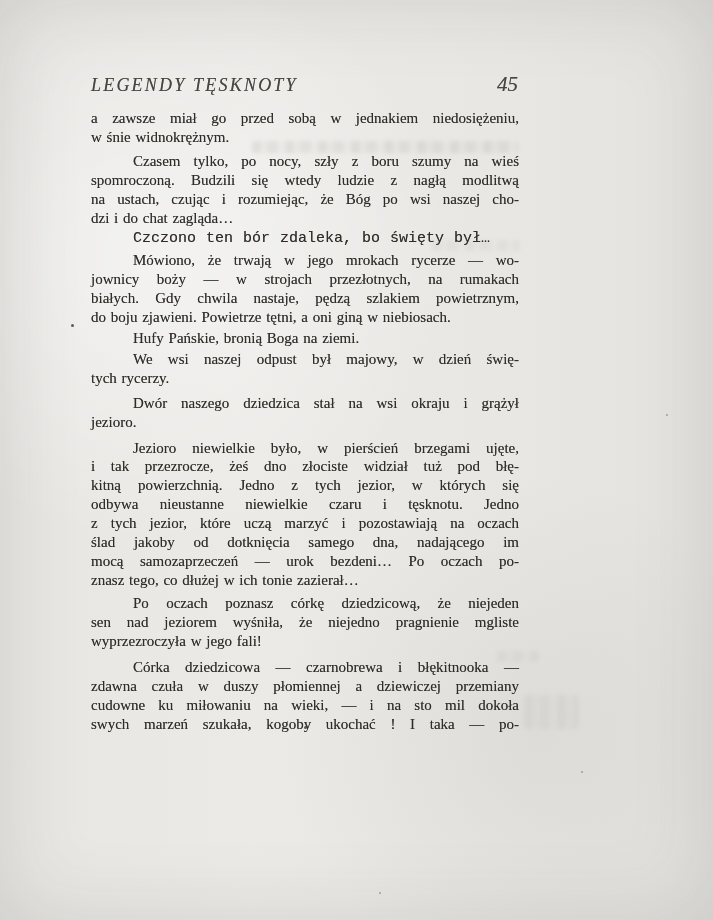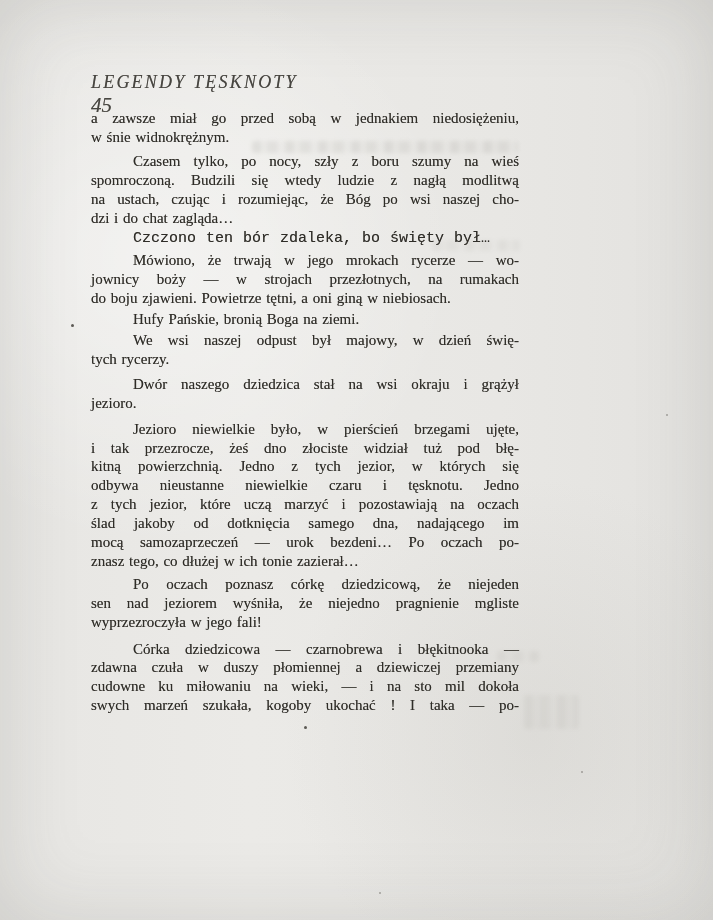--- a/index.html
+++ b/index.html
@@ -24,21 +24,20 @@
 
   
   .page-header {
     position: absolute;
     left: 91px;
     top: 72px;
     width: 430px;
     display: flex;
     justify-content: space-between;
     align-items: baseline;
-    flex-direction: column;
   }
   .running-title {
     font-style: italic;
     font-size: 18px;
     letter-spacing: 2.2px;
     color: #474540;
     text-shadow: 0 0 0.6px rgba(60,58,52,0.5);
     white-space: nowrap;
   }
   .page-number {
@@ -110,20 +109,21 @@
         <div class="line">spomroczoną. Budzili się wtedy ludzie z nagłą modlitwą</div>
         <div class="line">na ustach, czując i rozumiejąc, że Bóg po wsi naszej cho-</div>
         <div class="line last">dzi i do chat zagląda…</div>
       </div>
       <div class="para" style="margin-top: 3px; font-family: Liberation Mono, monospace;">
         <div class="line indent last">Czczono ten bór zdaleka, bo święty był…</div>
       </div>
       <div class="para" style="margin-top: 2px;">
         <div class="line indent">Mówiono, że trwają w jego mrokach rycerze — wo-</div>
         <div class="line">jownicy boży — w strojach przezłotnych, na rumakach</div>
+        <div class="line">białych. Gdy chwila nastaje, pędzą szlakiem powietrznym,</div>
         <div class="line last">do boju zjawieni. Powietrze tętni, a oni giną w niebiosach.</div>
       </div>
       <div class="para" style="margin-top: 2px;">
         <div class="line indent last">Hufy Pańskie, bronią Boga na ziemi.</div>
       </div>
       <div class="para" style="margin-top: 2px;">
         <div class="line indent">We wsi naszej odpust był majowy, w dzień świę-</div>
         <div class="line last">tych rycerzy.</div>
       </div>
       <div class="para" style="margin-top: 6px;">

